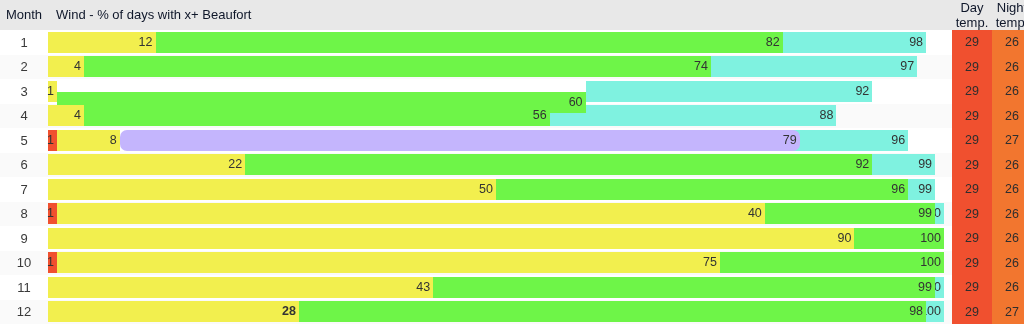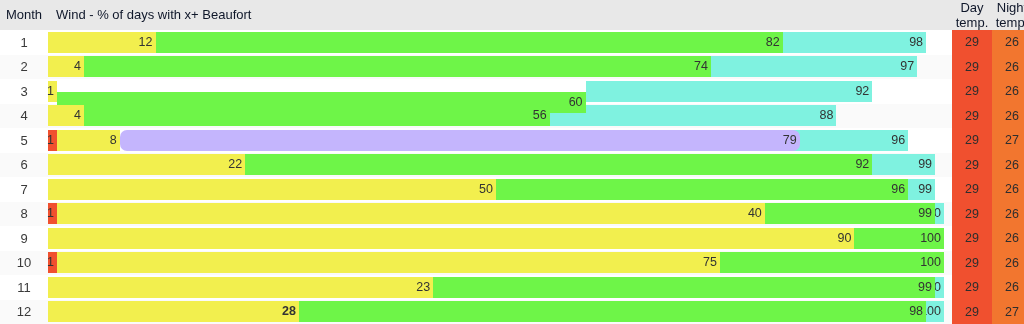--- a/index.html
+++ b/index.html
@@ -309,21 +309,21 @@
           </div>
         </td>
         <td class="cell-day">29</td>
         <td class="cell-night">26</td>
       </tr>
       <tr class="odd">
         <td class="cell-month">11</td>
         <td class="cell-chart">
           <div class="bar-track">
             <div class="seg" style="left: 0px; width: 385.28px; background: rgb(242, 239, 78); z-index: 10;">
-              <span class="seg-label">23</span>
+              <span class="seg-label">43</span>
             </div>
             <div class="seg" style="left: 385.28px; width: 501.76px; background: rgb(110, 245, 72); z-index: 9;">
               <span class="seg-label">99</span>
             </div>
             <div class="seg" style="left: 887.04px; width: 8.96px; background: rgb(127, 242, 224); z-index: 8;">
               <span class="seg-label">100</span>
             </div>
           </div>
         </td>
         <td class="cell-day">29</td>

